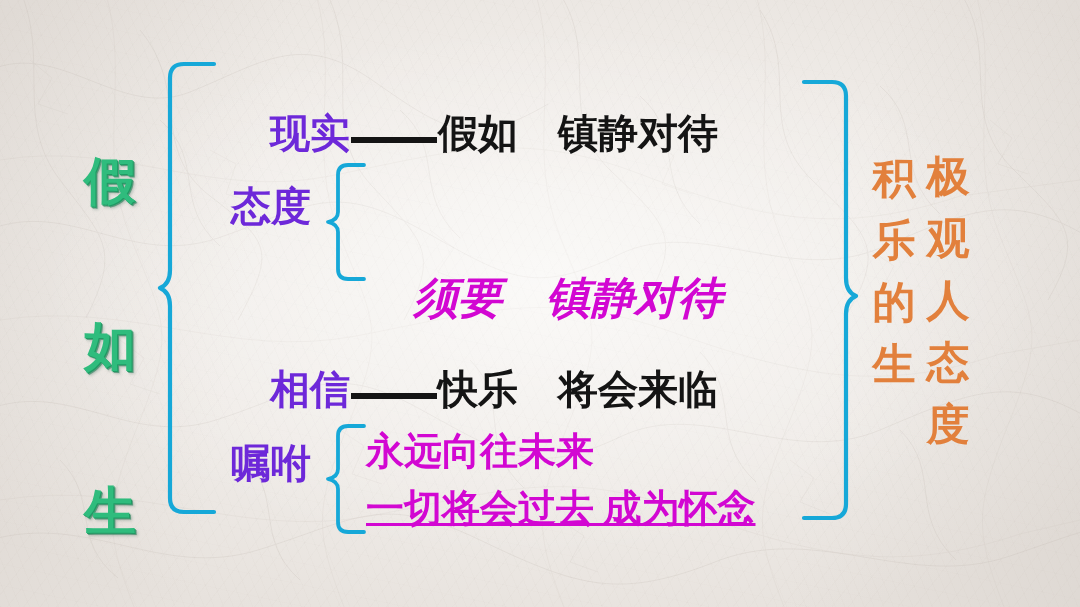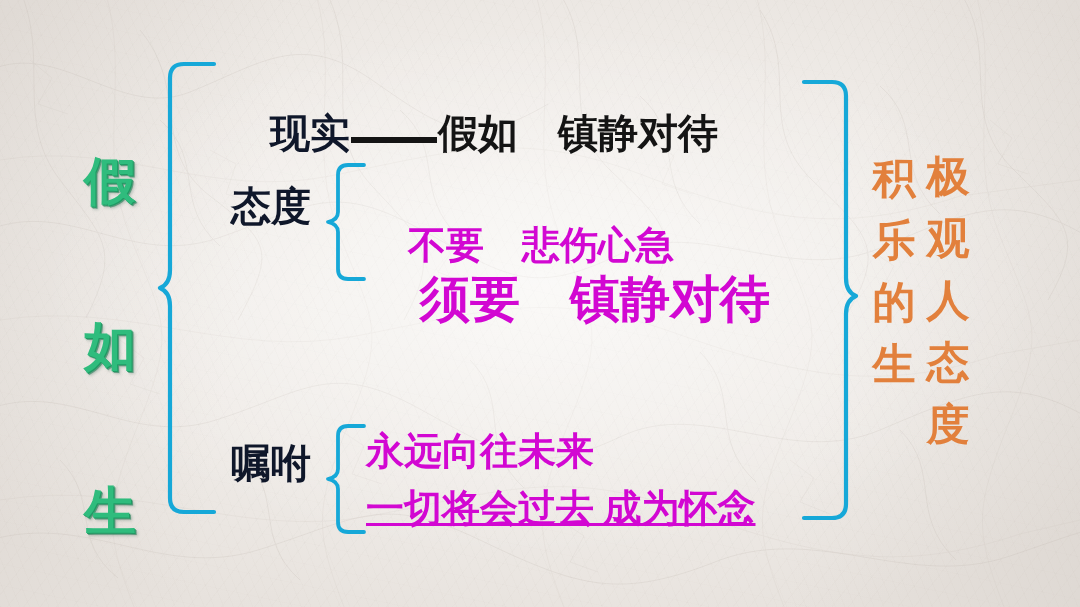--- a/index.html
+++ b/index.html
@@ -118,21 +118,21 @@
   }
   .brace svg { display: block; overflow: visible; }
 
   
   .row {
     position: absolute;
     white-space: pre;
     font-family: "Liberation Serif", "DejaVu Serif", serif;
     font-weight: 700;
   }
-  .blue  { color: #0f172a; }
+  .blue  { color: #6d28d9; }
   .black { color: #141414; }
   .magenta { color: #d207d2; }
 
   #row-reality {
     left: 230px; top: 62px;
     font-size: 40px; line-height: 48px;
   }
   #row-reality .dash {
     display: inline-block;
     vertical-align: 0.10em;
@@ -144,21 +144,21 @@
   #label-attitude {
     left: 231px; top: 183px;
     font-size: 40px; line-height: 48px;
   }
   #row-attitude-1 {
     left: 370px; top: 176px;
     font-size: 38px; line-height: 46px;
   }
   #row-attitude-2 {
     left: 370px; top: 230px;
-    font-size: 50px; line-height: 46px;
+    font-size: 44px; line-height: 46px; font-style: italic;
   }
 
   #row-believe {
     left: 230px; top: 318px;
     font-size: 40px; line-height: 48px;
   }
   #row-believe .dash {
     display: inline-block;
     vertical-align: 0.10em;
     width: 86px; height: 6px;
@@ -271,27 +271,27 @@
     <svg width="44" height="116" viewBox="0 0 44 116">
       <path d="M40 5 L24 5 Q14 5 14 15 L14 48 Q14 56 4 58 Q14 60 14 68 L14 101 Q14 111 24 111 L40 111" fill="none" stroke="#16a8d8" stroke-width="3.8" stroke-linecap="round" stroke-linejoin="round"></path>
     </svg>
   </div>
 
   <div class="row" id="row-reality">
     <span class="blue">现实</span><span class="dash"></span><span class="black">假如</span><span class="black">　</span><span class="black">镇静对待</span>
   </div>
 
   <div class="row blue" id="label-attitude">态度</div>
-  <div class="row magenta" id="row-attitude-1">
-    <span>不要</span><span>　</span><span>悲伤心急</span>
-  </div>
   <div class="row magenta" id="row-attitude-2">
     <span>须要</span><span>　</span><span>镇静对待</span>
   </div>
 
+  <div class="row" id="row-believe">
+    <span class="blue">相信</span><span class="dash"></span><span class="black">快乐</span><span class="black">　</span><span class="black">将会来临</span>
+  </div>
 
   <div class="row magenta" id="row-advice-1">永远向往未来</div>
   <div class="row blue" id="label-advice">嘱咐</div>
   <div class="row magenta" id="row-advice-2">一切将会过去 成为怀念</div>
 
   <div id="right-title">
     <div class="col col-left">
       <span class="ch">积</span>
       <span class="ch">乐</span>
       <span class="ch">的</span>

